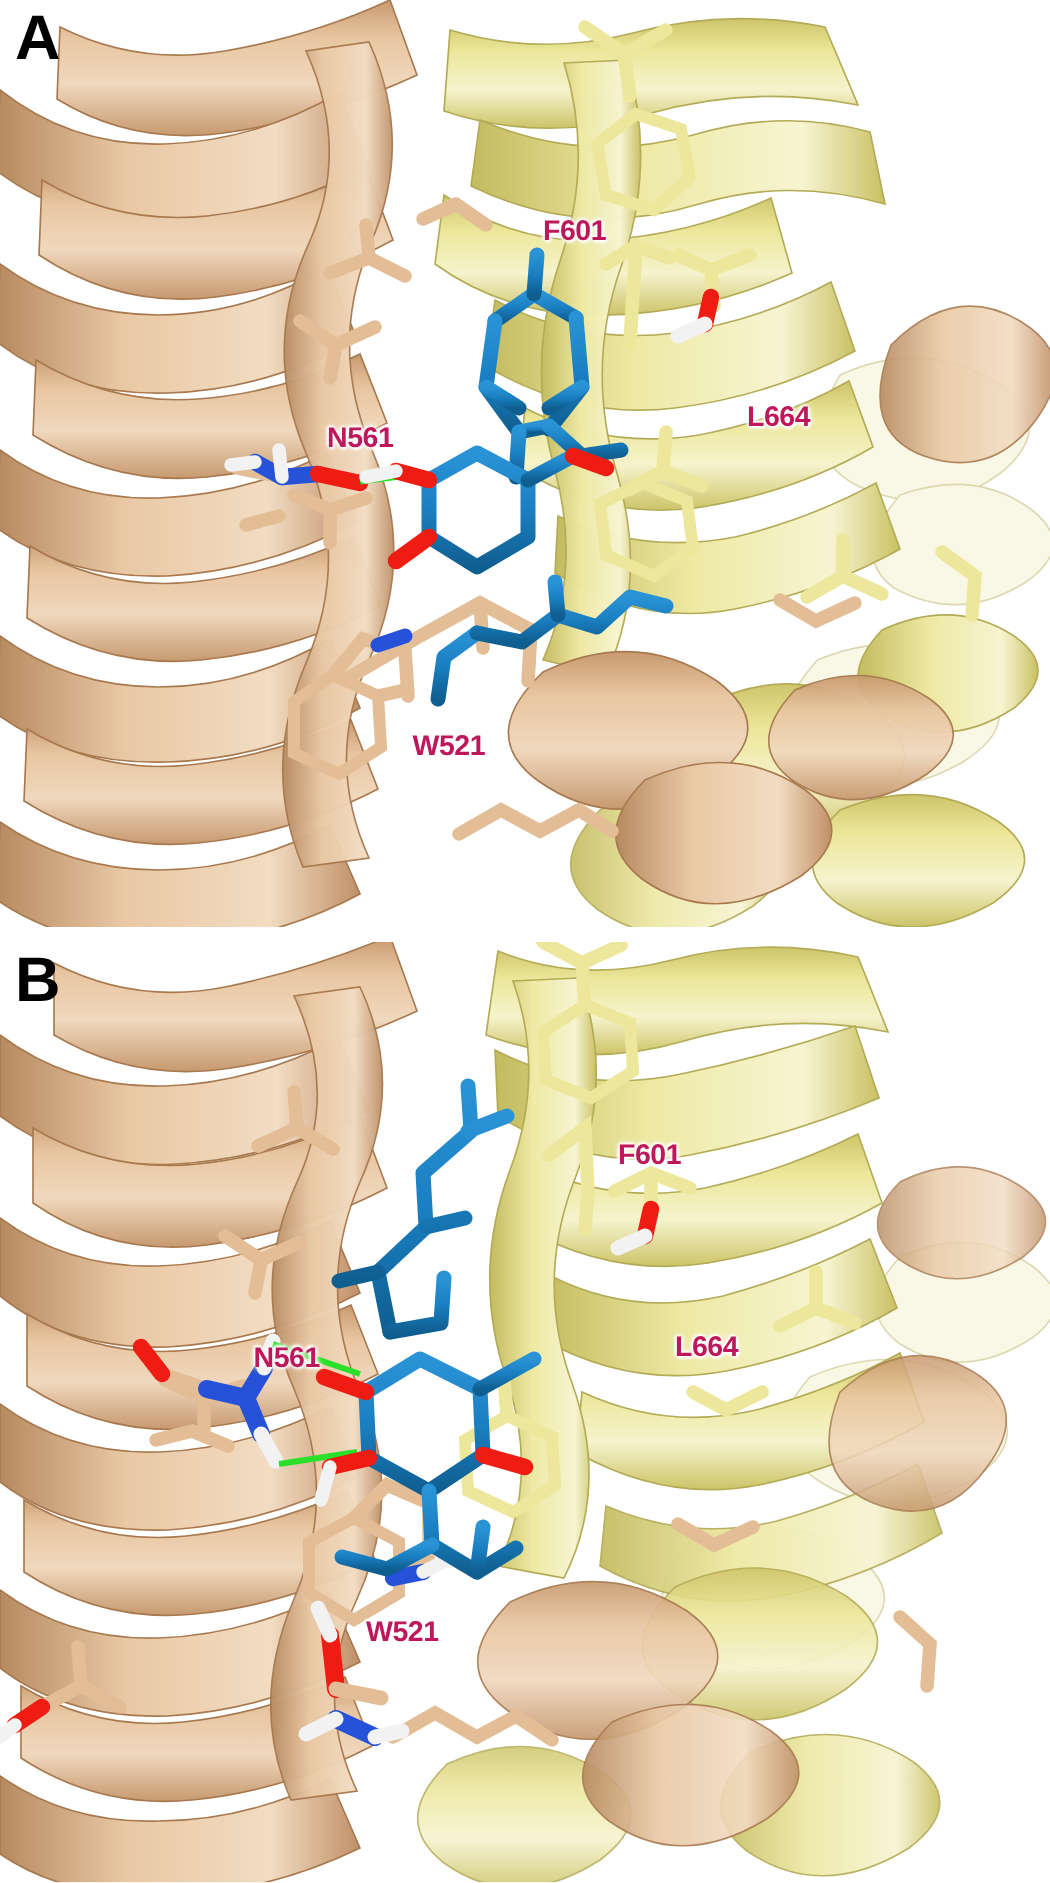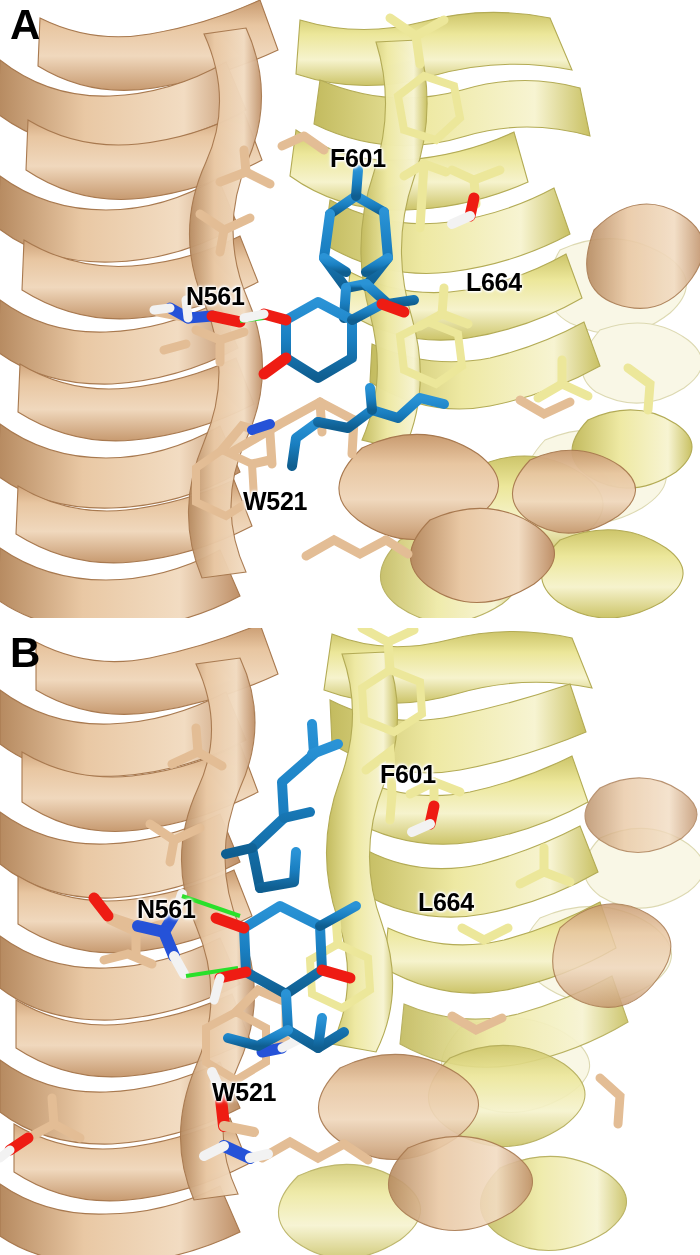--- a/index.html
+++ b/index.html
@@ -8,24 +8,25 @@
   .panel{position:absolute;left:0;width:700px;background:#ffffff;overflow:hidden;}
   #panel-a{top:0;height:618px;}
   #panel-b{top:628px;height:627px;}
   .panel-letter{
     position:absolute;left:10px;top:4px;z-index:60;
     font-size:42px;font-weight:bold;color:#000;
     font-family:"Liberation Sans",sans-serif;line-height:1;
     letter-spacing:-1px;
   }
   .res-label{
-    position:absolute;z-index:55;color:#000000;font-weight:bold;
-    font-size:25px;font-family:"Liberation Sans",sans-serif;
+    position:absolute;z-index:55;color:#be185d;font-weight:bold;
+    font-size:19px;font-family:"Liberation Sans",sans-serif;
     white-space:nowrap;letter-spacing:-0.3px;
     text-shadow:0 0 3px #fff,0 0 3px #fff,0 0 5px #fff,1px 1px 2px #fff,-1px -1px 2px #fff;
+    margin-left:32px;
   }
   svg.scene{position:absolute;left:0;top:0;width:700px;height:100%;display:block;}
 </style>
 </head>
 <body>
 
 <div class="figure">
 
   <div class="panel" id="panel-a">
     <svg class="scene" viewBox="0 0 700 618" preserveAspectRatio="none">

